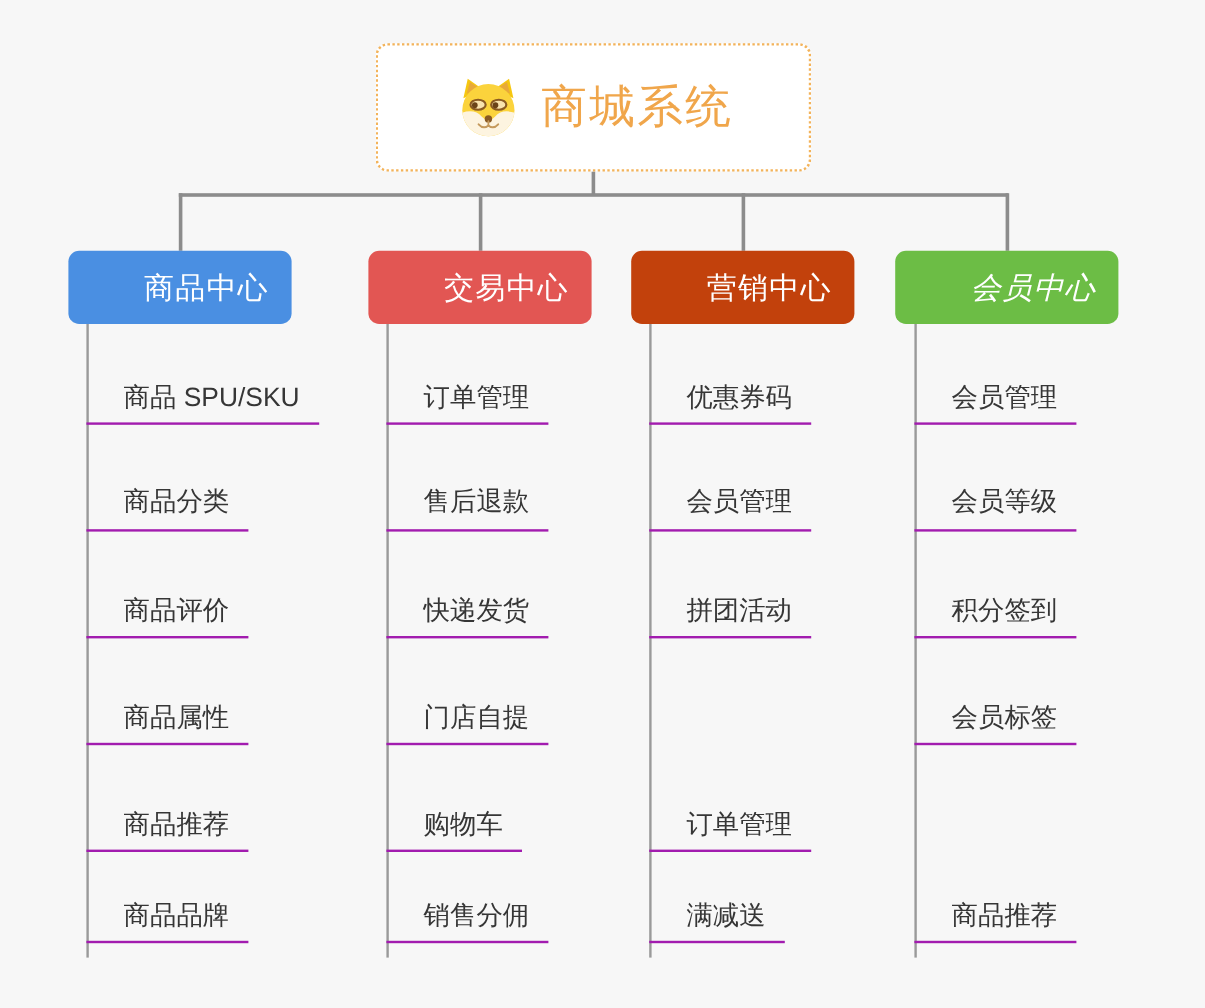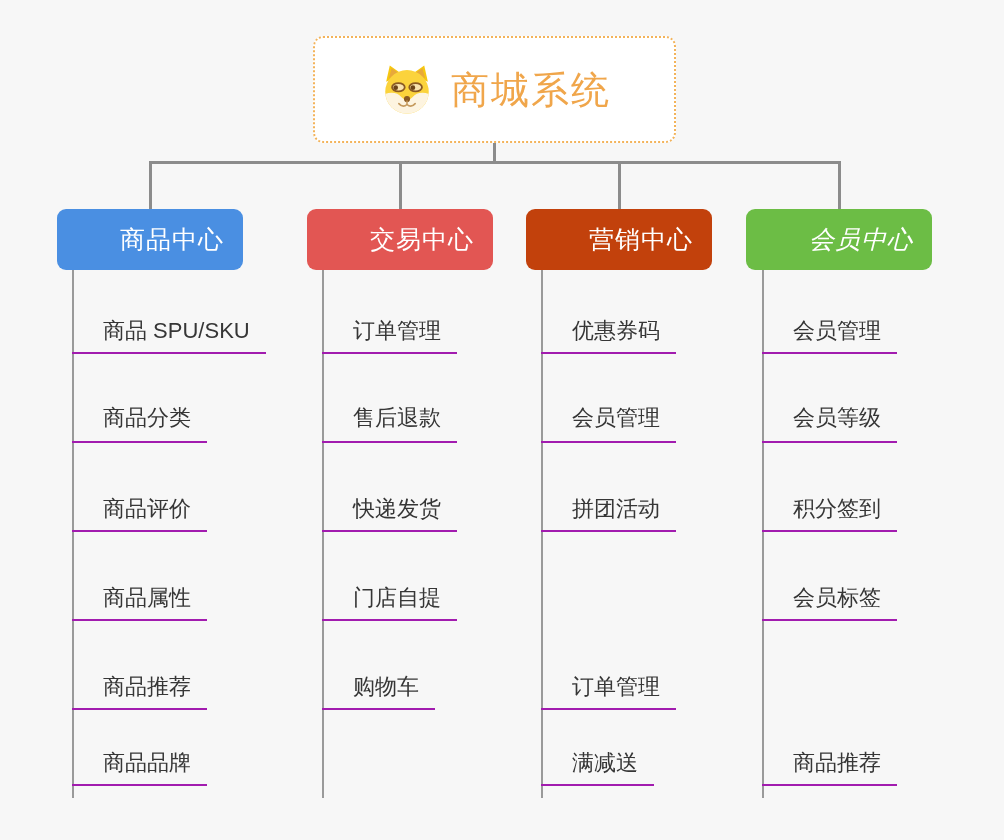--- a/index.html
+++ b/index.html
@@ -175,20 +175,23 @@
     </div>
   <div class="child-node c2 r3">
       <span>快递发货</span>
     </div>
   <div class="child-node c2 r4">
       <span>门店自提</span>
     </div>
   <div class="child-node c2 r5">
       <span>购物车</span>
     </div>
+  <div class="child-node c2 r6">
+      <span>销售分佣</span>
+    </div>
 
   <div class="child-node c3 r1">
       <span>优惠券码</span>
     </div>
   <div class="child-node c3 r2">
       <span>会员管理</span>
     </div>
   <div class="child-node c3 r3">
       <span>拼团活动</span>
     </div>

